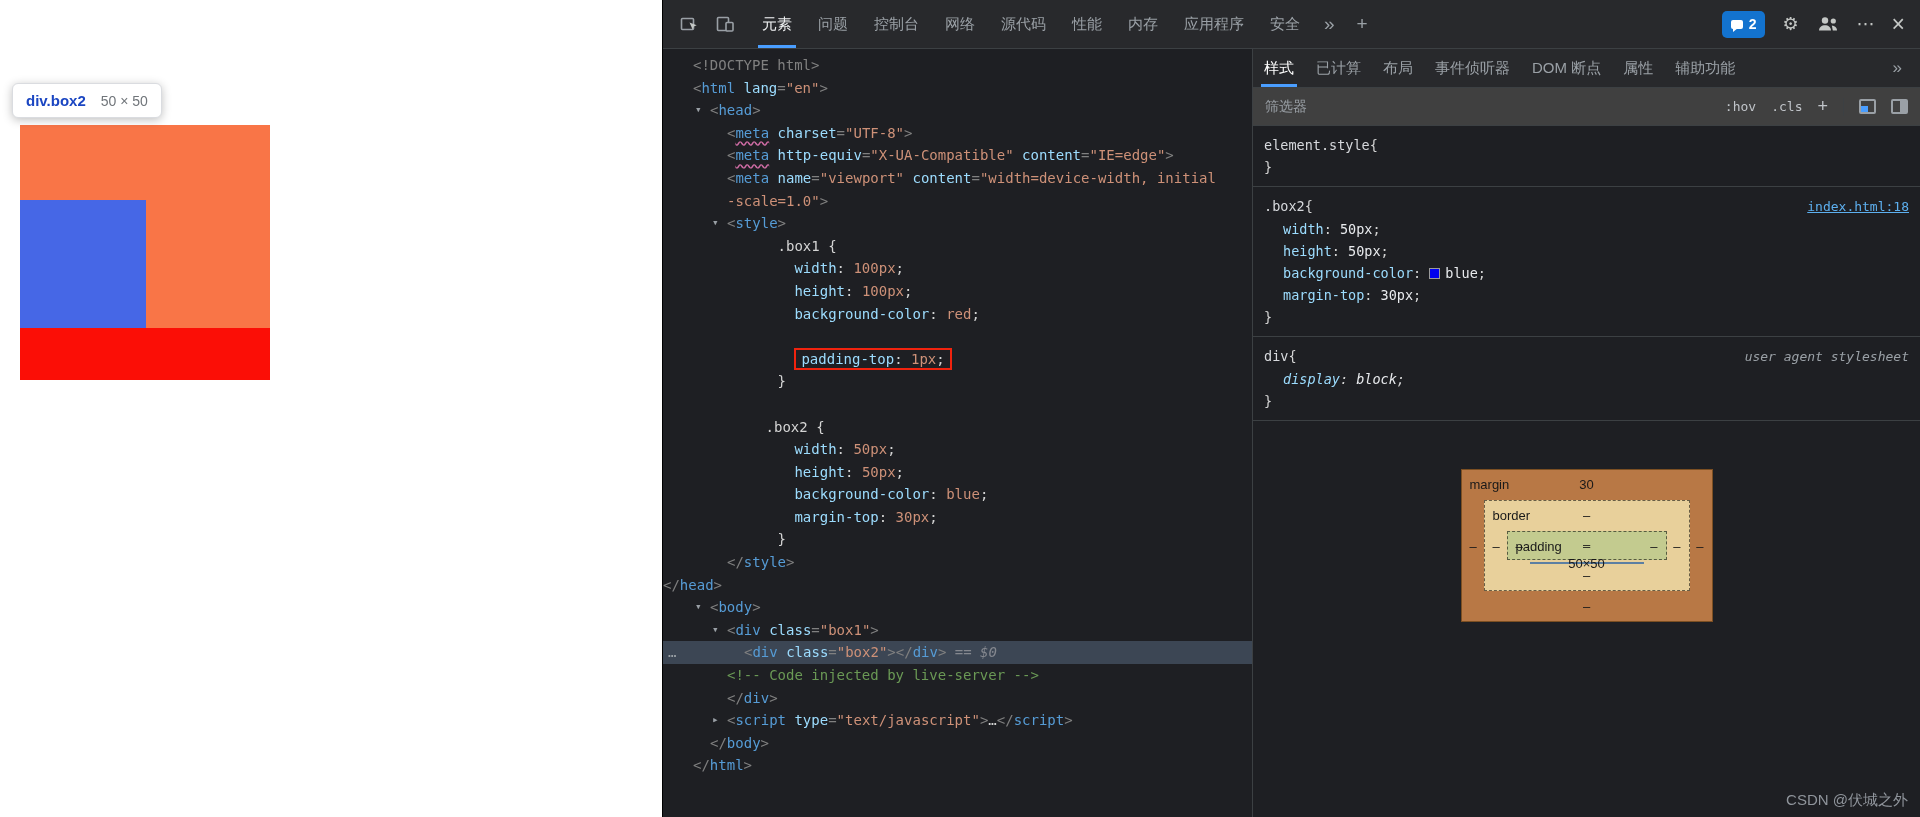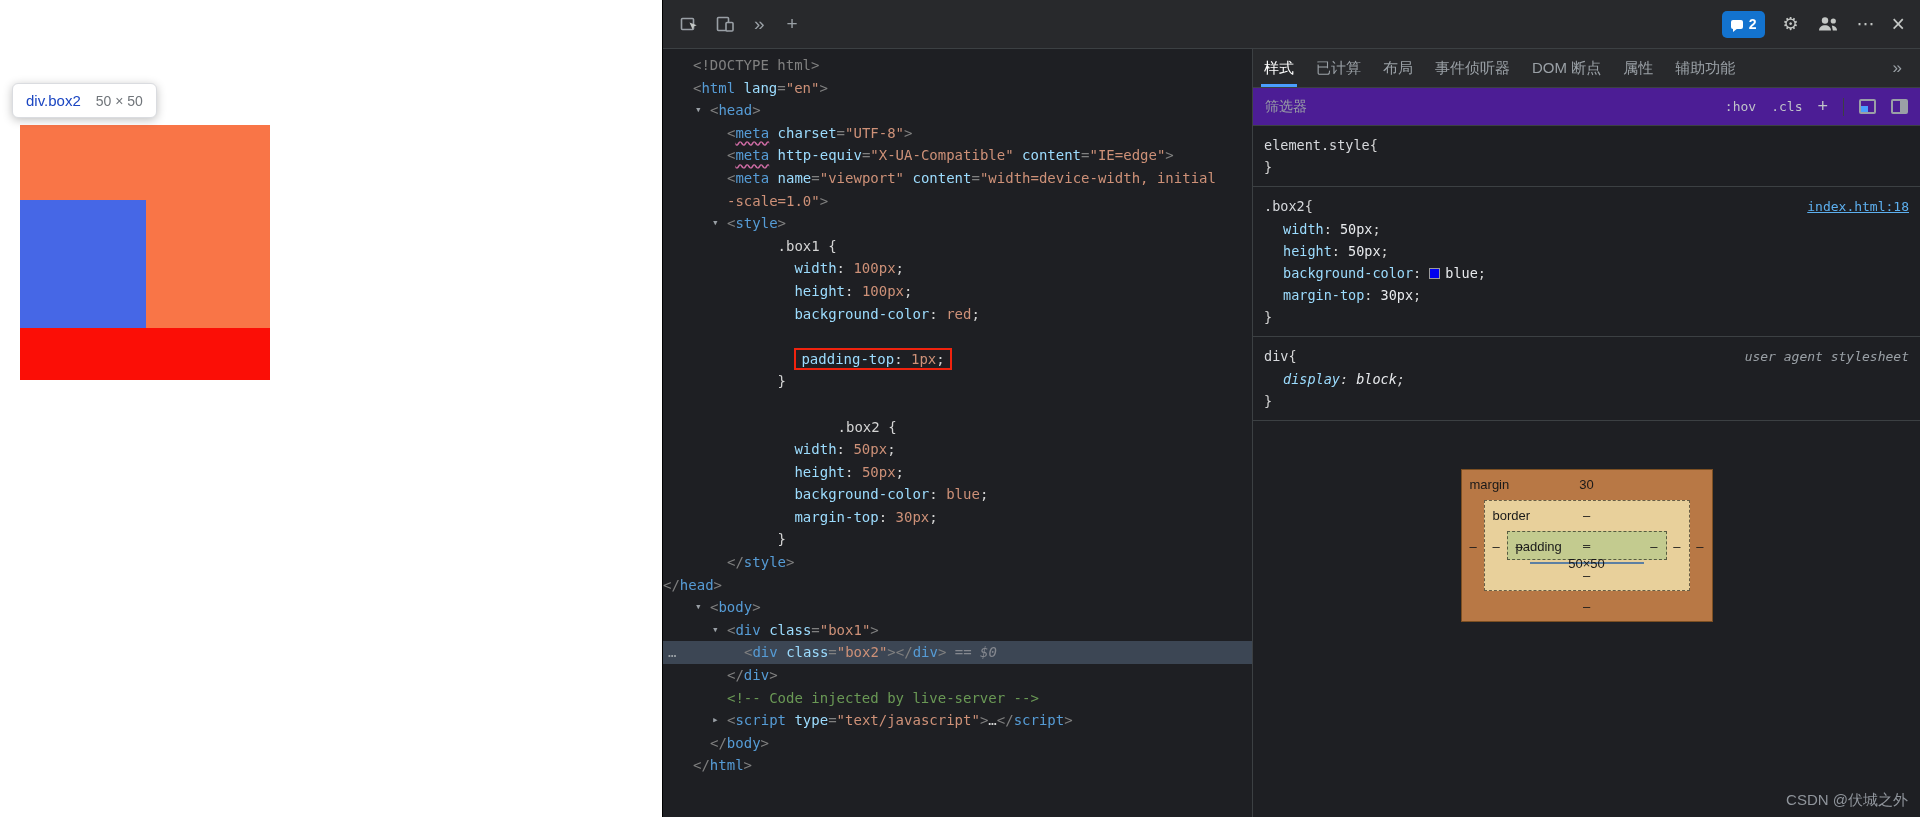--- a/index.html
+++ b/index.html
@@ -4,21 +4,21 @@
 <style>
 *{box-sizing:border-box;margin:0;padding:0}
 html,body{width:1920px;height:817px;overflow:hidden;background:#fff;font-family:"Liberation Sans","DejaVu Sans",sans-serif}
 
 .page{position:absolute;left:0;top:0;width:662px;height:817px;background:#fff}
 .rect{position:absolute}
 .rect.orange{left:20px;top:125px;width:250px;height:203px}
 .rect.blue{left:20px;top:200px;width:126px;height:128px}
 .rect.red{left:20px;top:328px;width:250px;height:52px}
 .tooltip{position:absolute;left:12px;top:83px;background:#fff;border:1px solid #dadce0;border-radius:6px;box-shadow:0 2px 10px rgba(0,0,0,.25);padding:8px 13px;display:flex;gap:15px;align-items:baseline;white-space:nowrap;z-index:5}
-.tt-sel{color:#1b46c2;font-weight:normal;font-size:15px}
+.tt-sel{color:#1b46c2;font-weight:bold;font-size:15px}
 .tt-dims{color:#70757a;font-size:14px}
 
 .devtools{position:absolute;left:662px;top:0;width:1258px;height:817px;background:#1e1f23;border-left:1px solid #000}
 .toolbar{height:49px;background:#28292c;border-bottom:1px solid #3c4043;display:flex;align-items:center;padding-left:8px}
 .tb-icon{display:flex;align-items:center;justify-content:center;width:36px;height:36px;cursor:pointer}
 .dt-tabs{display:flex;height:100%;margin-left:6px}
 .dt-tab{display:flex;align-items:center;padding:0 13px;font-size:15px;color:#9aa0a6;position:relative;cursor:pointer;white-space:nowrap}
 .dt-tab.active{color:#f1f3f4}
 .dt-tab.active::after{content:"";position:absolute;left:9px;right:9px;bottom:0;height:3px;background:#4a9eff}
 .tb-more,.tb-plus{color:#9aa0a6;font-size:19px;padding:0 11px;cursor:pointer}
@@ -40,21 +40,21 @@
 .tk-e{color:#85888f;font-style:italic}
 .tk-tw{color:#569cd6;text-decoration:underline wavy #d16da6;text-underline-offset:3px}
 .ann{border:2px solid #f0230e;padding:1px 5px}
 
 .styles{flex:1;display:flex;flex-direction:column;background:#1e1f23;position:relative}
 .st-tabs{display:flex;align-items:center;height:39px;background:#28292c;border-bottom:1px solid #3c4043}
 .st-tab{padding:0 11px;font-size:15px;color:#9aa0a6;height:100%;display:flex;align-items:center;position:relative;cursor:pointer;white-space:nowrap}
 .st-tab.active{color:#fff}
 .st-tab.active::after{content:"";position:absolute;left:8px;right:8px;bottom:0;height:3px;background:#4a9eff}
 .st-more{margin-left:auto;color:#9aa0a6;font-size:17px;padding:0 18px;cursor:pointer}
-.filter-row{display:flex;align-items:center;height:38px;border-bottom:1px solid #3c4043;background:#4c1d95;padding:0 12px;gap:15px}
+.filter-row{display:flex;align-items:center;height:38px;border-bottom:1px solid #3c4043;background:#404040;padding:0 12px;gap:15px}
 .filter-text{color:#9aa0a6;font-size:14px;flex:1;cursor:text}
 .fr-item{color:#c0c4c9;font-size:13px;font-family:"DejaVu Sans Mono",monospace;cursor:pointer}
 .fr-plus{color:#c0c4c9;font-size:18px;cursor:pointer}
 .fr-sep{width:1px;height:18px;background:#3c4043}
 .fr-icon{width:17px;height:15px;border:2px solid #9aa0a6;border-radius:2px;position:relative;cursor:pointer}
 .fr-icon.half::after{content:"";position:absolute;right:0;top:0;bottom:0;width:6px;background:#9aa0a6}
 .fr-icon.corner::after{content:"";position:absolute;left:0;bottom:0;width:7px;height:6px;background:#4a9eff}
 .rules{font-family:"DejaVu Sans Mono",monospace;font-size:13.5px}
 .rule{padding:8px 11px;border-bottom:1px solid #3c4043;line-height:22px;color:#d4d4d4}
 .sel-line{display:flex;align-items:baseline}
@@ -102,20 +102,31 @@
           <rect x="2.5" y="4.5" width="12" height="11" rx="1" fill="none" stroke="#9aa0a6" stroke-width="1.6"></rect>
           <path d="M10.5 8.5l7.2 2.8-3 1.1-1.1 3z" fill="#c4c7c5"></path>
         </svg>
     </span>
     <span class="tb-icon">
       <svg width="20" height="20" viewBox="0 0 20 20">
           <rect x="2.5" y="3.5" width="11" height="13" rx="1" fill="none" stroke="#9aa0a6" stroke-width="1.6"></rect>
           <rect x="11" y="8.5" width="7" height="8.5" rx="1" fill="#28292c" stroke="#9aa0a6" stroke-width="1.6"></rect>
         </svg>
     </span>
+    <div class="dt-tabs">
+        <div class="dt-tab active">元素</div>
+        <div class="dt-tab">问题</div>
+        <div class="dt-tab">控制台</div>
+        <div class="dt-tab">网络</div>
+        <div class="dt-tab">源代码</div>
+        <div class="dt-tab">性能</div>
+        <div class="dt-tab">内存</div>
+        <div class="dt-tab">应用程序</div>
+        <div class="dt-tab">安全</div>
+      </div>
     <span class="tb-more">»</span>
     <span class="tb-plus">+</span>
     <div class="tb-right">
       <div class="badge">
         <span class="bubble"></span>
         <span>2</span>
       </div>
       <span class="tb-glyph">⚙</span>
       <span class="tb-icon" style="width:24px">
         <svg width="22" height="16" viewBox="0 0 22 16">
@@ -141,33 +152,33 @@
         <div class="code-line" style="padding-left: 64px;"><span class="tk-v">-scale=1.0"</span><span class="tk-g">&gt;</span></div>
         <div class="code-line" style="padding-left: 64px;"><span class="tw-arrow" style="left: 49px;">▾</span><span class="tk-g">&lt;</span><span class="tk-t">style</span><span class="tk-g">&gt;</span></div>
         <div class="code-line" style="padding-left: 64px;"><span class="tk-s">      .box1 {</span></div>
         <div class="code-line" style="padding-left: 64px;"><span class="tk-p">        width</span><span class="tk-w">: </span><span class="tk-n">100px</span><span class="tk-w">;</span></div>
         <div class="code-line" style="padding-left: 64px;"><span class="tk-p">        height</span><span class="tk-w">: </span><span class="tk-n">100px</span><span class="tk-w">;</span></div>
         <div class="code-line" style="padding-left: 64px;"><span class="tk-p">        background-color</span><span class="tk-w">: </span><span class="tk-n">red</span><span class="tk-w">;</span></div>
         <div class="code-line" style="padding-left: 64px;"></div>
         <div class="code-line" style="padding-left: 64px;"><span class="tk-w">        </span><span class="ann"><span class="tk-p">padding-top</span><span class="tk-w">: </span><span class="tk-n">1px</span><span class="tk-w">;</span></span></div>
         <div class="code-line" style="padding-left: 64px;"><span class="tk-s">      }</span></div>
         <div class="code-line" style="padding-left: 64px;"></div>
-        <div class="code-line" style="padding-left: 84px; margin-left: 40px;"><span class="tk-s">      .box2 {</span></div>
+        <div class="code-line" style="padding-left: 52px;"><span class="tk-s">      .box2 {</span></div>
         <div class="code-line" style="padding-left: 64px;"><span class="tk-p">        width</span><span class="tk-w">: </span><span class="tk-n">50px</span><span class="tk-w">;</span></div>
         <div class="code-line" style="padding-left: 64px;"><span class="tk-p">        height</span><span class="tk-w">: </span><span class="tk-n">50px</span><span class="tk-w">;</span></div>
         <div class="code-line" style="padding-left: 64px;"><span class="tk-p">        background-color</span><span class="tk-w">: </span><span class="tk-n">blue</span><span class="tk-w">;</span></div>
         <div class="code-line" style="padding-left: 64px;"><span class="tk-p">        margin-top</span><span class="tk-w">: </span><span class="tk-n">30px</span><span class="tk-w">;</span></div>
         <div class="code-line" style="padding-left: 64px;"><span class="tk-s">      }</span></div>
         <div class="code-line" style="padding-left: 64px;"><span class="tk-g">&lt;/</span><span class="tk-t">style</span><span class="tk-g">&gt;</span></div>
         <div class="code-line" style=""><span class="tk-g">&lt;/</span><span class="tk-t">head</span><span class="tk-g">&gt;</span></div>
         <div class="code-line" style="padding-left: 47px;"><span class="tw-arrow" style="left: 32px;">▾</span><span class="tk-g">&lt;</span><span class="tk-t">body</span><span class="tk-g">&gt;</span></div>
         <div class="code-line" style="padding-left: 64px;"><span class="tw-arrow" style="left: 49px;">▾</span><span class="tk-g">&lt;</span><span class="tk-t">div</span><span class="tk-a"> class</span><span class="tk-g">=</span><span class="tk-v">"box1"</span><span class="tk-g">&gt;</span></div>
         <div class="code-line hl" style="padding-left: 81px;"><span class="gutter-dots">…</span><span class="tk-g">&lt;</span><span class="tk-t">div</span><span class="tk-a"> class</span><span class="tk-g">=</span><span class="tk-v">"box2"</span><span class="tk-g">&gt;</span><span class="tk-g">&lt;/</span><span class="tk-t">div</span><span class="tk-g">&gt;</span><span class="tk-e"> == $0</span></div>
+        <div class="code-line" style="padding-left: 64px;"><span class="tk-c">&lt;!-- Code injected by live-server --&gt;</span></div>
         <div class="code-line" style="padding-left: 64px;"><span class="tk-g">&lt;/</span><span class="tk-t">div</span><span class="tk-g">&gt;</span></div>
-        <div class="code-line" style="padding-left: 64px;"><span class="tk-c">&lt;!-- Code injected by live-server --&gt;</span></div>
         <div class="code-line" style="padding-left: 64px;"><span class="tw-arrow" style="left: 49px;">▸</span><span class="tk-g">&lt;</span><span class="tk-t">script</span><span class="tk-a"> type</span><span class="tk-g">=</span><span class="tk-v">"text/javascript"</span><span class="tk-g">&gt;</span><span class="tk-w">…</span><span class="tk-g">&lt;/</span><span class="tk-t">script</span><span class="tk-g">&gt;</span></div>
         <div class="code-line" style="padding-left: 47px;"><span class="tk-g">&lt;/</span><span class="tk-t">body</span><span class="tk-g">&gt;</span></div>
         <div class="code-line" style="padding-left: 30px;"><span class="tk-g">&lt;/</span><span class="tk-t">html</span><span class="tk-g">&gt;</span></div>
       </div>
 
     <div class="styles">
       <div class="st-tabs" id="sttabs">
           <div class="st-tab active">样式</div>
           <div class="st-tab">已计算</div>
           <div class="st-tab">布局</div>

